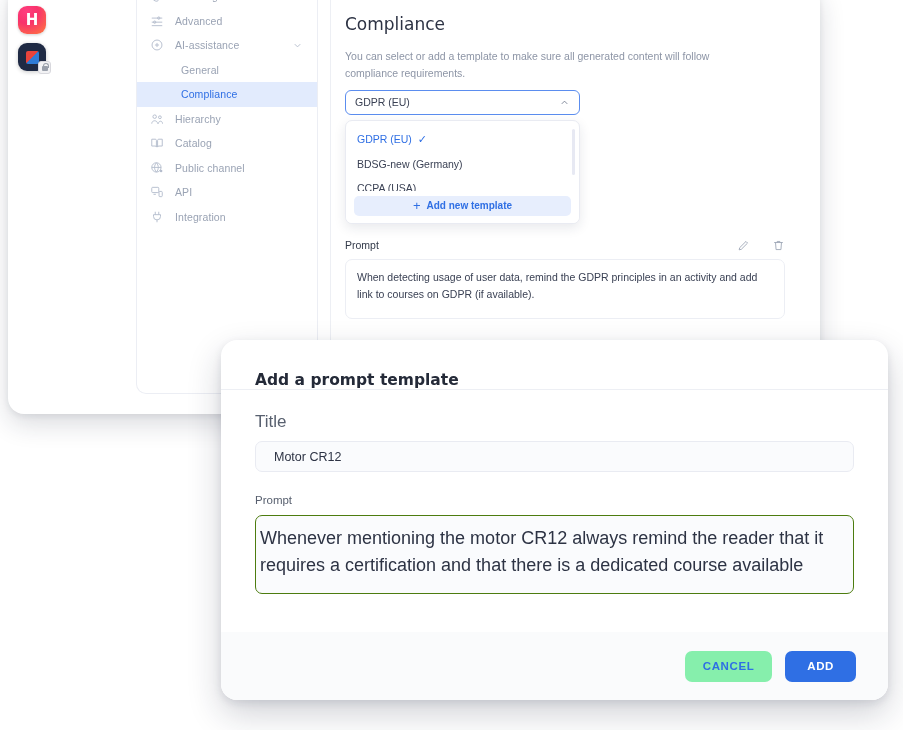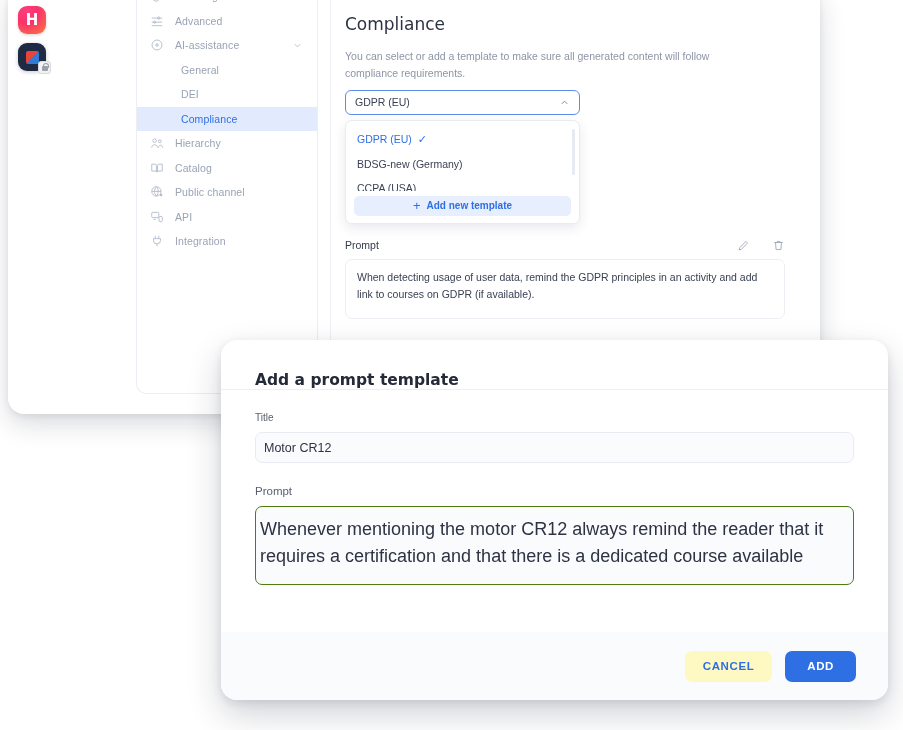--- a/index.html
+++ b/index.html
@@ -106,34 +106,34 @@
     position: absolute; left: 221px; top: 340px; width: 667px; height: 360px;
     background: #ffffff; border-radius: 16px;
     box-shadow: 0 14px 34px rgba(24,32,56,.20), 0 3px 8px rgba(24,32,56,.10);
     overflow: hidden; z-index: 30;
   }
   .modal-head { height: 50px; display: flex; align-items: flex-end; padding: 0 34px;
                 border-bottom: 1px solid #edeff4; }
   .modal-title { font-size: 15.5px; color: #242a38; font-weight: bold;
                  font-family: "DejaVu Sans", sans-serif; }
   .modal-body { padding: 22px 34px 0 34px; }
-  .m-label { font-size: 10px; color: #58606f; }
+  .m-label { font-size: 17px; color: #58606f; }
   .m-input { margin-top: 9px; height: 31px; border: 1px solid #e9ebf2; border-radius: 7px;
-             background: #fafbfd; display: flex; align-items: center; padding: 0 8px;
+             background: #fafbfd; display: flex; align-items: center; padding: 0 18px;
              font-size: 12.5px; color: #2d3344; }
   .m-label2 { font-size: 11.5px; color: #58606f; margin-top: 22px; }
   .m-textarea { margin-top: 9px; height: 79px; border: 1px solid #4d7c0f; border-radius: 7px;
                 background: #fafbfd; padding: 9px 4px; font-size: 18px; color: #2d3344;
                 line-height: 1.5; }
   .modal-foot { position: absolute; left: 0; right: 0; bottom: 0; height: 68px;
                 background: #fafbfc; display: flex; align-items: center;
                 justify-content: flex-end; gap: 13px; padding: 0 32px; }
   .btn { height: 31px; border-radius: 7px; display: flex; align-items: center;
          justify-content: center; font-size: 11.5px; font-weight: bold; letter-spacing: .6px; }
-  .btn-cancel { background: #fef9c3; color: #2f6fe4; padding: 0 18px; }
+  .btn-cancel { background: #86efac; color: #2f6fe4; padding: 0 18px; }
   .btn-add { background: #2f6fe4; color: #ffffff; padding: 0 22px; }
 </style>
 </head>
 <body>
 
 <div id="stage">
 
   <div class="app-window">
     <div class="win-inner">
 
@@ -174,23 +174,20 @@
           <span class="nav-label">AI-assistance</span>
           <span class="chev">
             <svg viewBox="0 0 24 24" fill="none" stroke="currentColor" stroke-width="2">
                 <polyline points="6 9 12 15 18 9"></polyline>
               </svg>
           </span>
         </div>
 
         <div class="nav-item sub">
           <span class="nav-label">General</span>
-        </div>
-        <div class="nav-item sub">
-          <span class="nav-label">DEI</span>
         </div>
         <div class="nav-item sub active">
           <span class="nav-label">Compliance</span>
         </div>
 
         <div class="nav-item">
           <span class="nav-ico">
             <svg viewBox="0 0 24 24" fill="none" stroke="currentColor" stroke-width="1.6">
               <circle cx="8" cy="8" r="3"></circle>
                 <path d="M3 20c0-3 2.4-5 5-5s5 2 5 5"></path>

